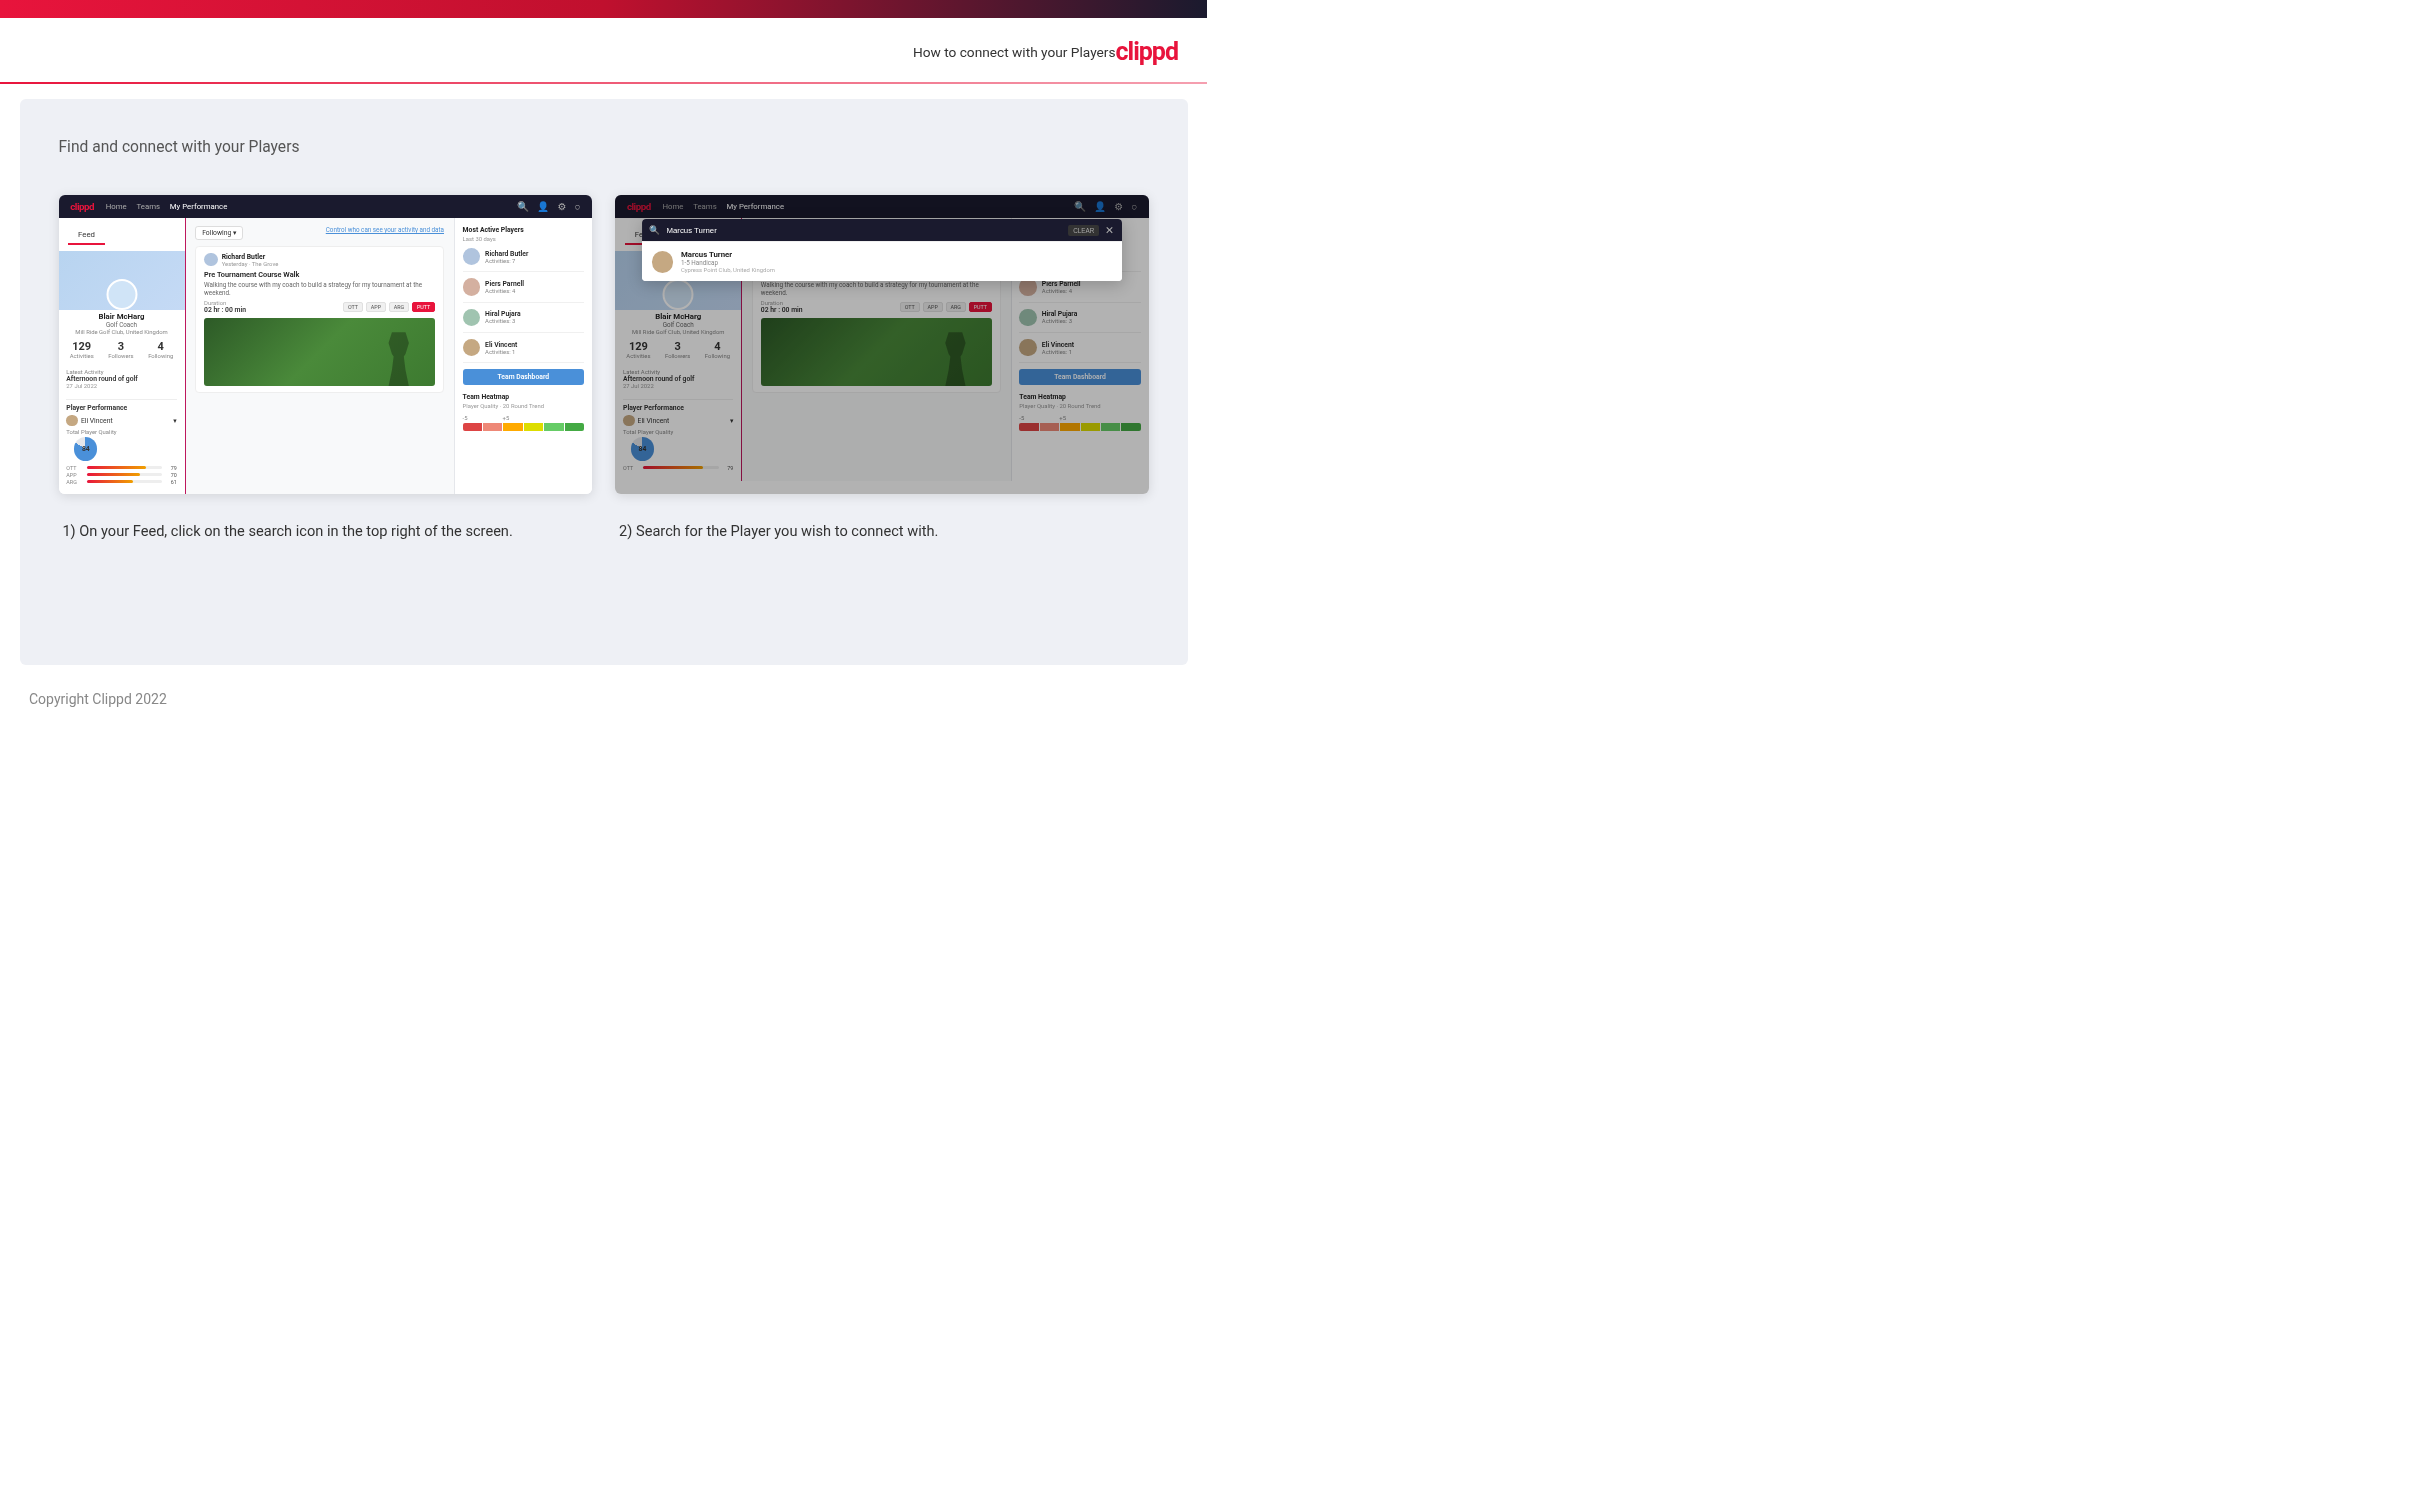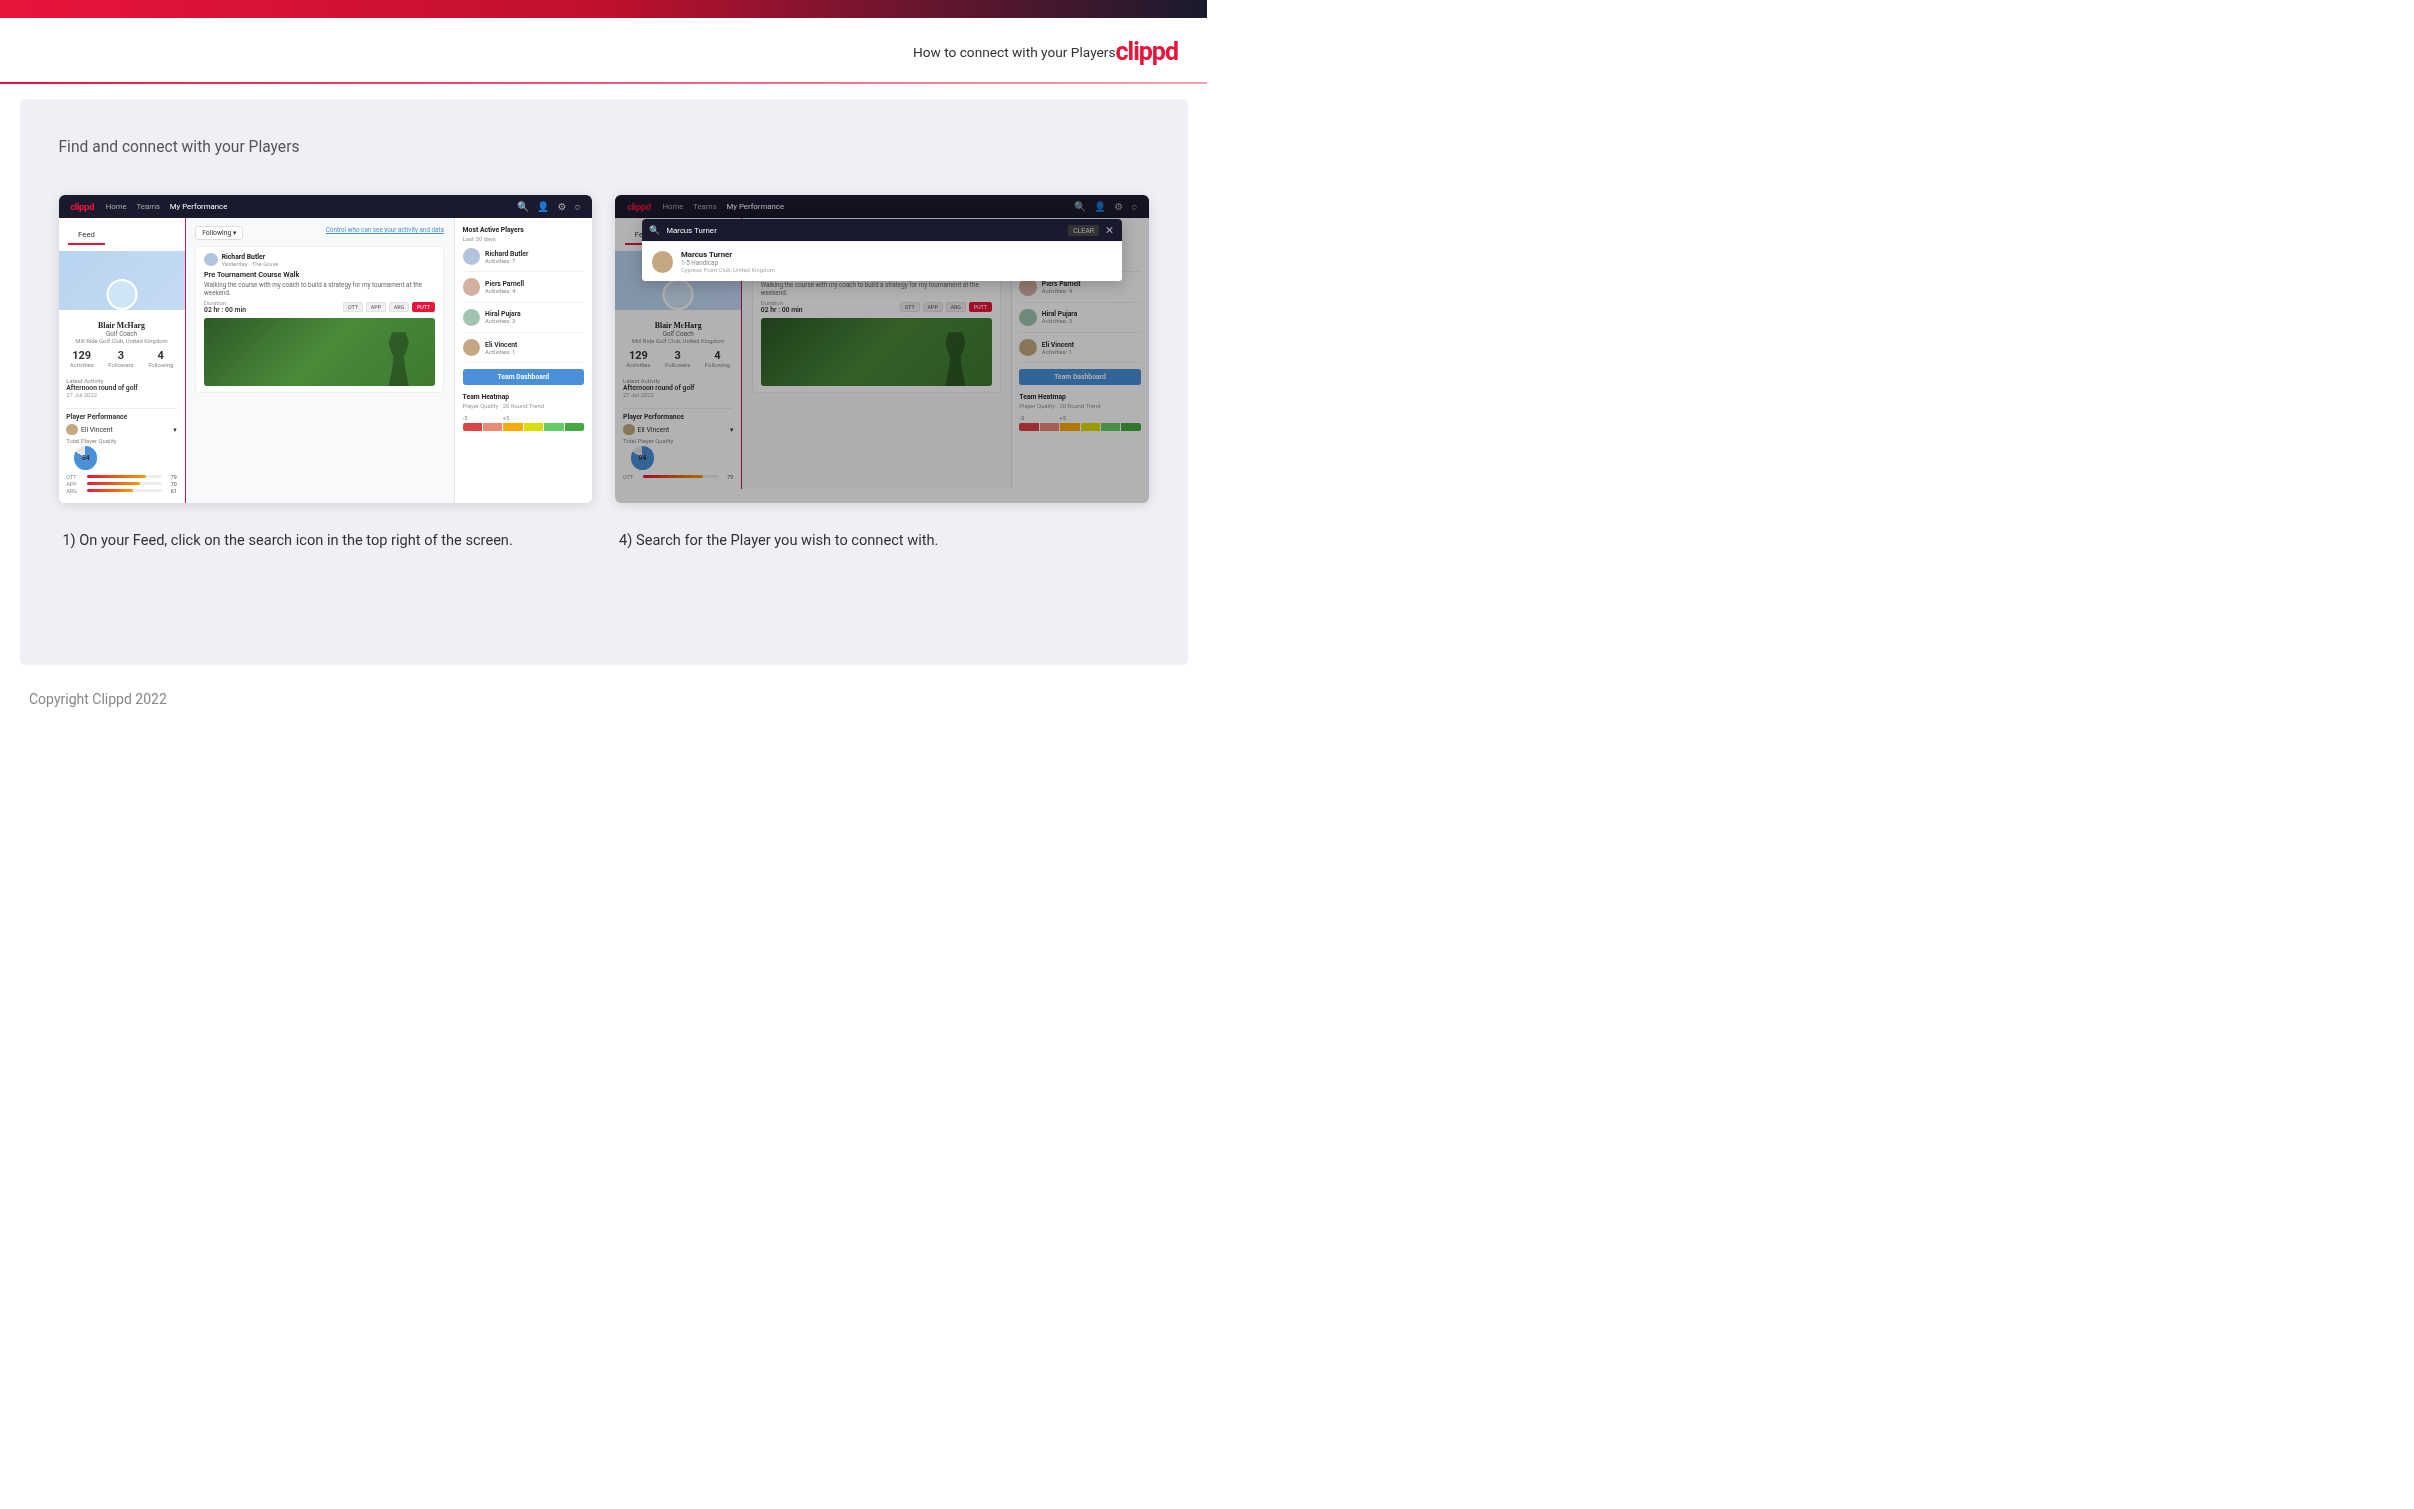--- a/index.html
+++ b/index.html
@@ -152,23 +152,22 @@
       height: 27px;
       border-radius: 50%;
       background: #d0e4f7;
       border: 2px solid #fff;
     }
     .profile-name {
       font-size: 7.8px;
       font-weight: 700;
       color: #222;
       text-align: center;
-      margin-top: 11px;
+      margin-top: 2px;
       padding: 0 3.9px;
-      font-family: Liberation Serif, serif;
     }
     .profile-role {
       font-size: 6.3px;
       color: #666;
       text-align: center;
     }
     .profile-club {
       font-size: 5.9px;
       color: #888;
       text-align: center;
@@ -888,20 +887,20 @@
             <div class="heatmap-seg" style="background:#6c6;"></div>
             <div class="heatmap-seg" style="background:#4a4;"></div>
           </div>
         </div>
       </div>
     </div>
   </div>
 
   <div class="caption-row">
     <div class="caption">1) On your Feed, click on the search icon in the top right of the screen.</div>
-    <div class="caption">4) Search for the Player you wish to connect with.</div>
+    <div class="caption">2) Search for the Player you wish to connect with.</div>
   </div>
 </div>
 
 <div class="footer">
   <span>Copyright Clippd 2022</span>
 </div>
 
 
 </body></html>

